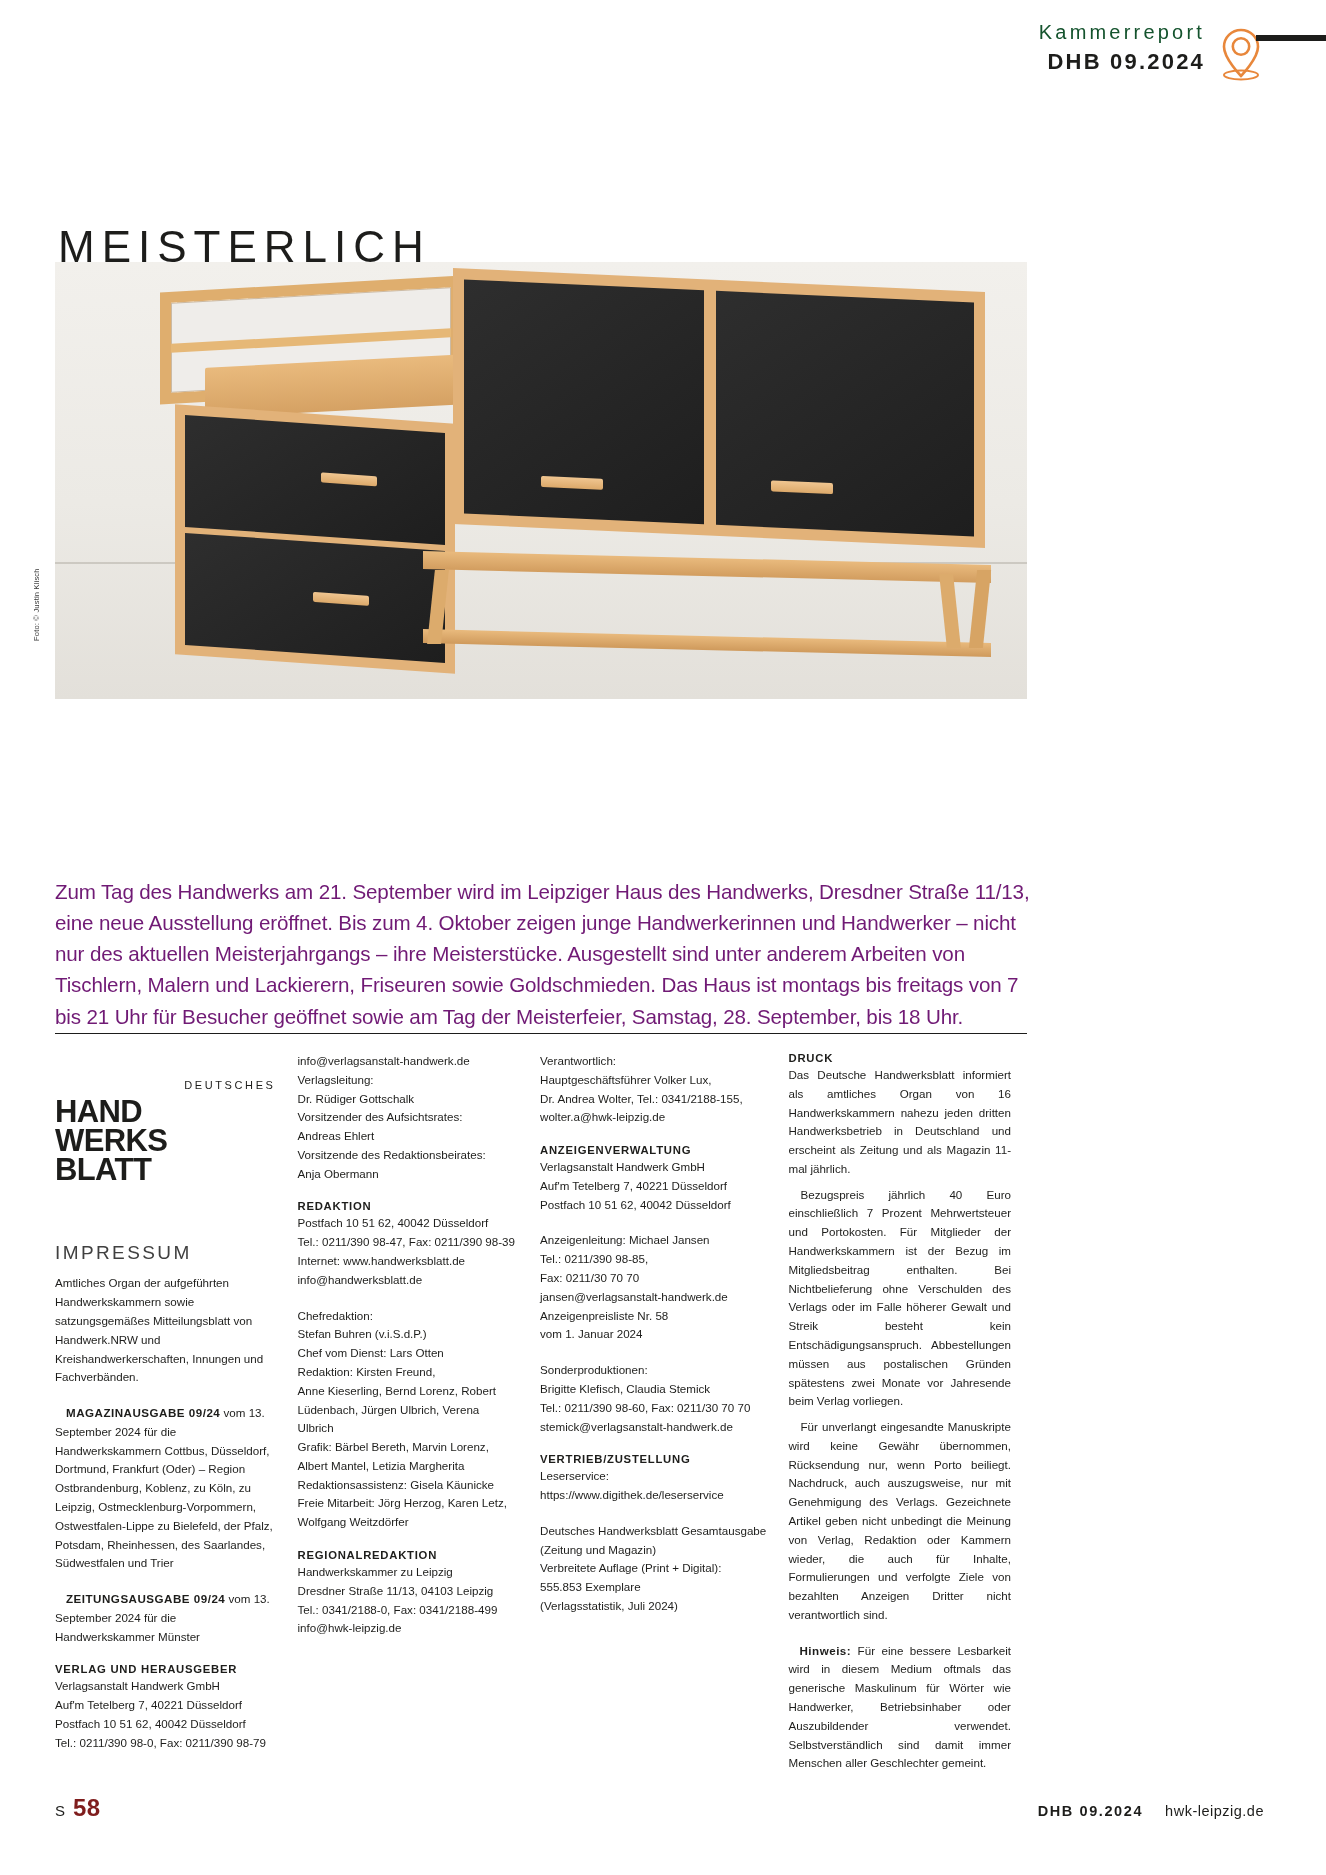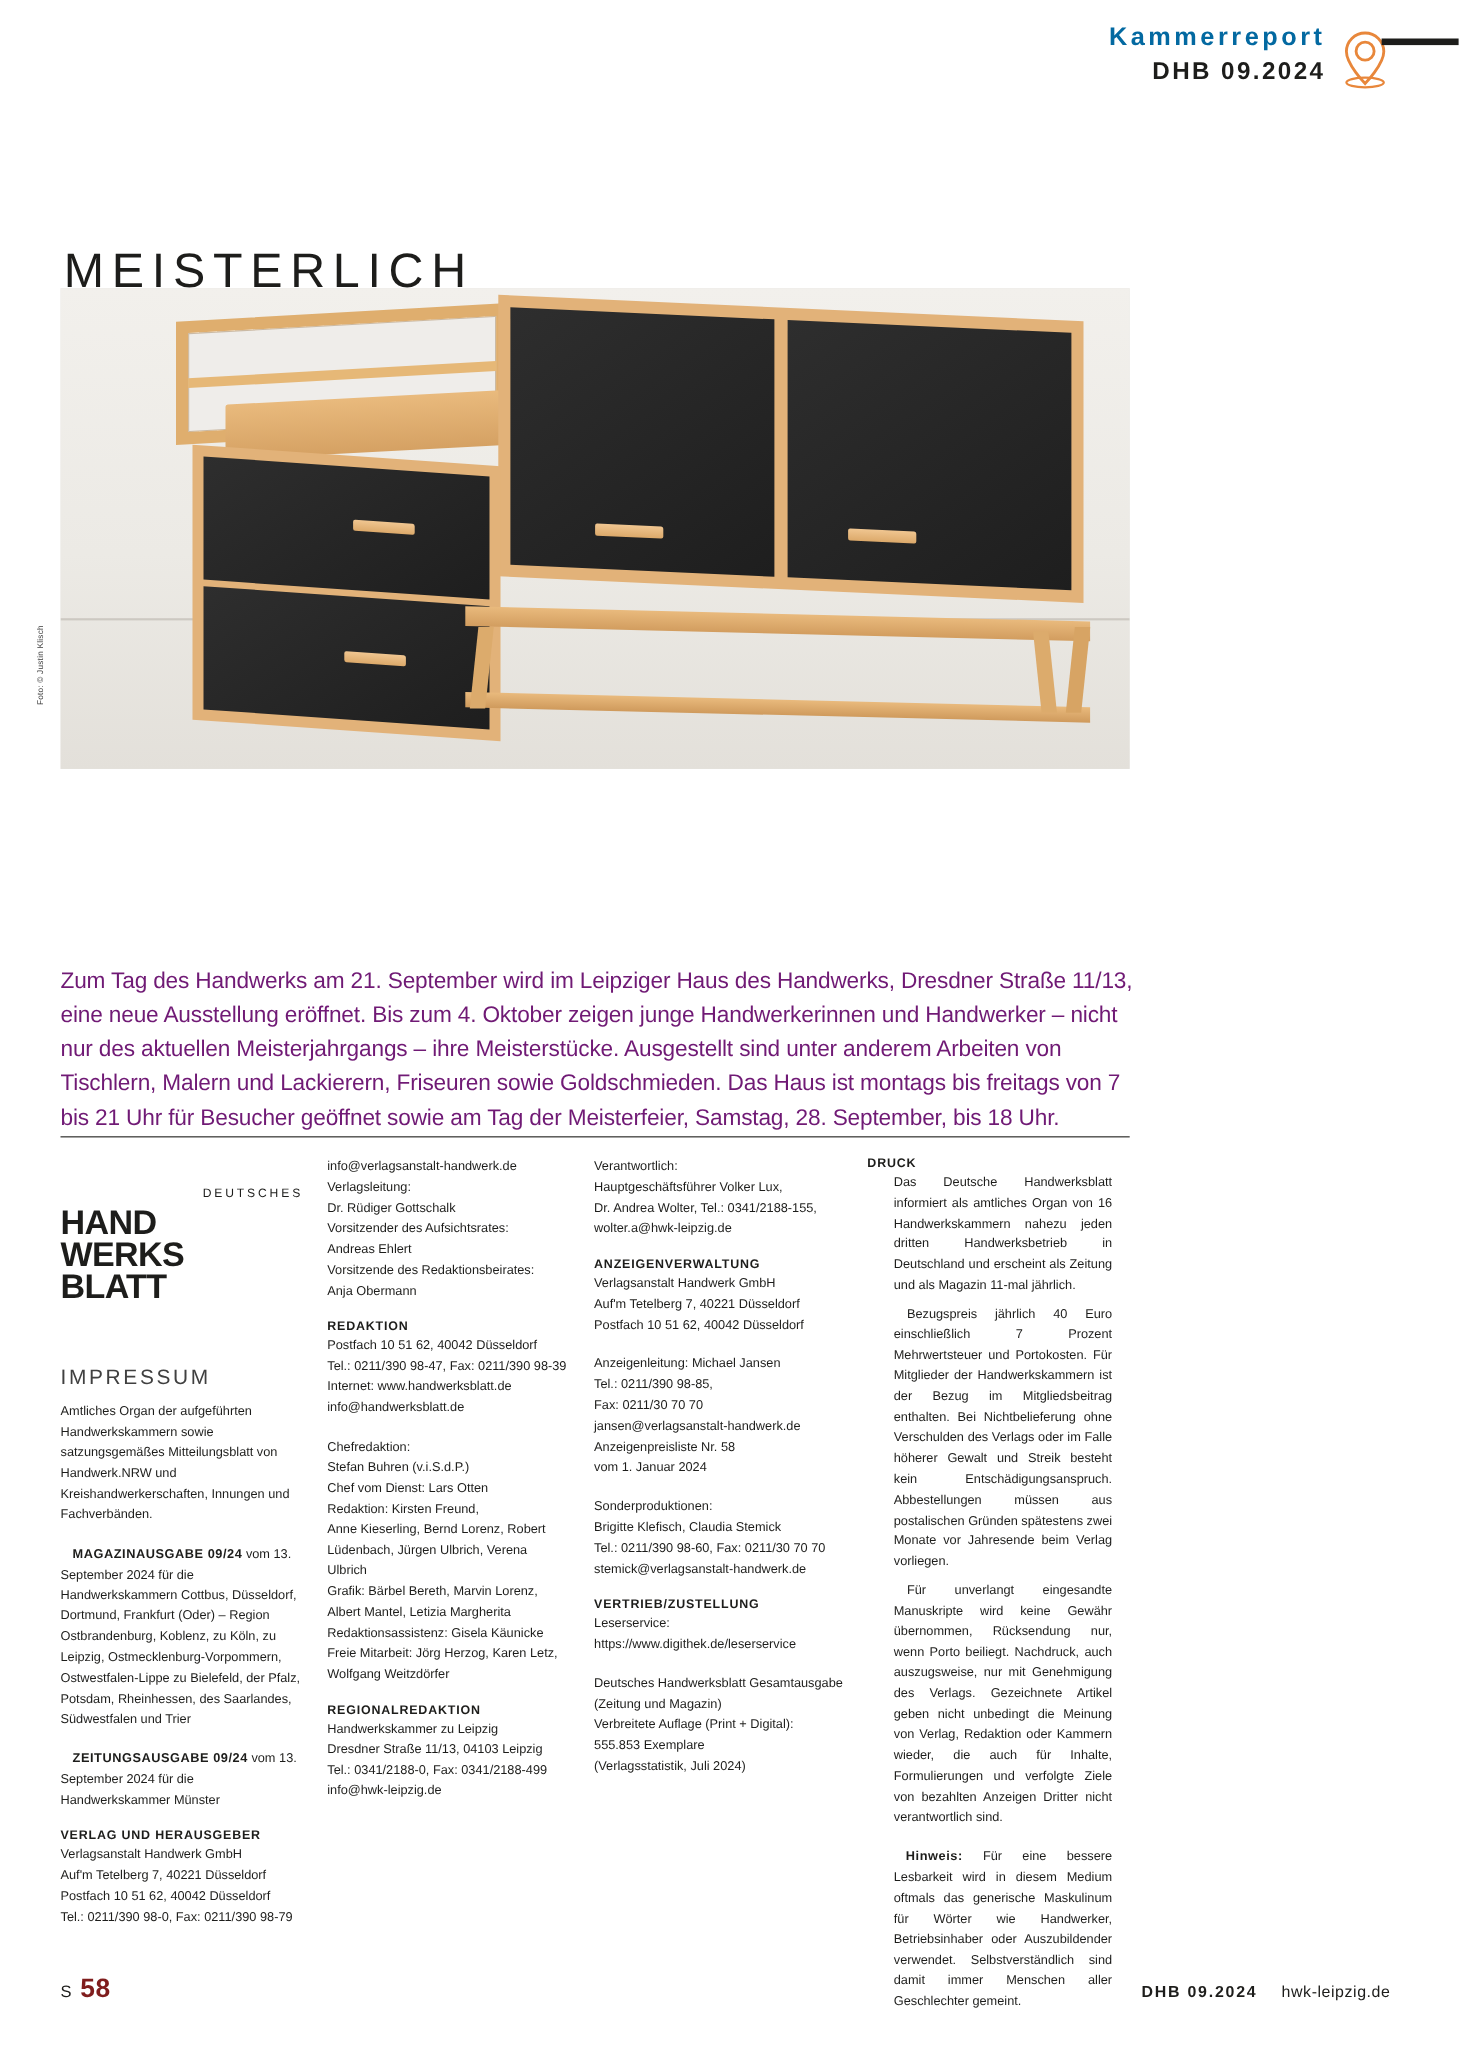--- a/index.html
+++ b/index.html
@@ -13,22 +13,22 @@
     overflow:hidden;
   }
 
   
   .header {
     position:absolute; top:22px; right:62px;
     display:flex; align-items:flex-start; gap:0;
   }
   .header-text { text-align:right; line-height:1; }
   .kammerreport {
-    font-size:23px; letter-spacing:3.2px; color:#0369a1;
-    font-weight:700; font-family:"Liberation Sans", sans-serif;
+    font-size:20px; letter-spacing:3.2px; color:#14532d;
+    font-weight:400; font-family:"Liberation Sans", sans-serif;
   }
   .dhb-issue {
     font-size:22px; font-weight:bold; letter-spacing:2.2px;
     color:#1d1d1b; margin-top:9px;
   }
   .pin-icon { margin-left:13px; margin-top:4px; }
   .header-rule {
     position:absolute; top:36px; right:0px;
     width:74px; height:7px; background:#1d1d1b;
   }
@@ -99,21 +99,21 @@
   h2.impressum {
     font-size:19px; font-weight:normal; letter-spacing:2.4px;
     margin:58px 0 10px 0; color:#404040;
   }
   .blk { font-size:11.6px; line-height:1.62; color:#1d1d1b; margin-bottom:17px; }
   .hd {
     font-size:11.3px; font-weight:bold; letter-spacing:.75px;
     color:#1d1d1b; margin-bottom:2px;
   }
   .inline-hd { font-weight:bold; letter-spacing:.5px;padding-left:11px; }
-  .just { text-align:justify;margin-left:24px; }
+  .just { text-align:justify; }
 
   
   .footer-left {
     position:absolute; left:55px; bottom:53px;
     display:flex; align-items:baseline; gap:7px;
   }
   .f-s { font-size:15px; color:#1d1d1b; letter-spacing:1px; }
   .f-num { font-size:24px; font-weight:bold; color:#7f1d1d; letter-spacing:.5px;margin-top:35px; }
   .footer-right {
     position:absolute; right:62px; bottom:56px;

